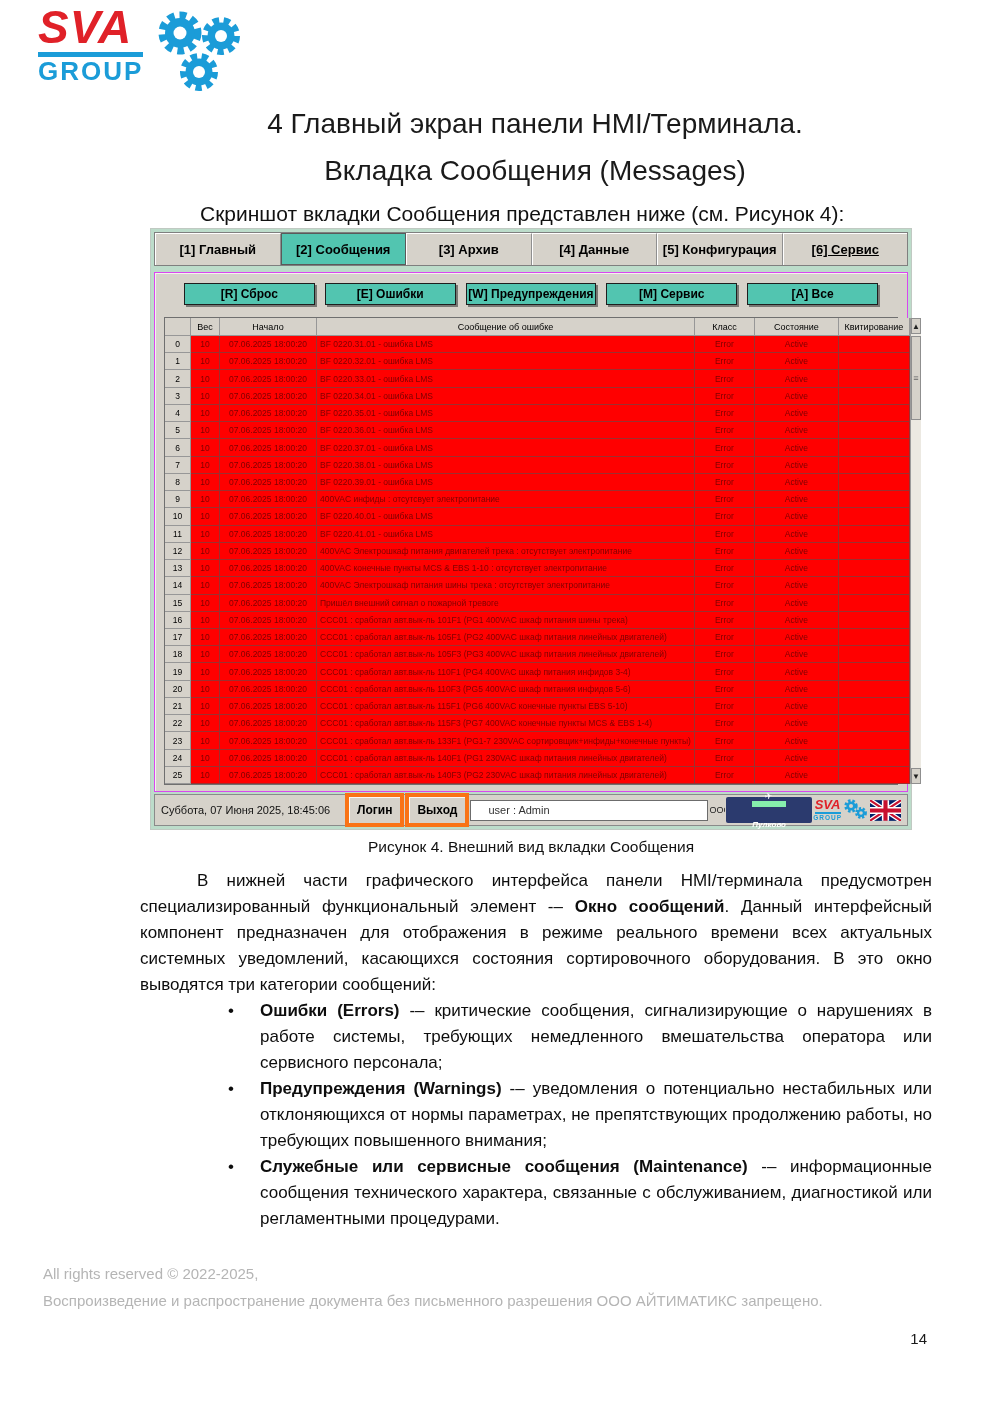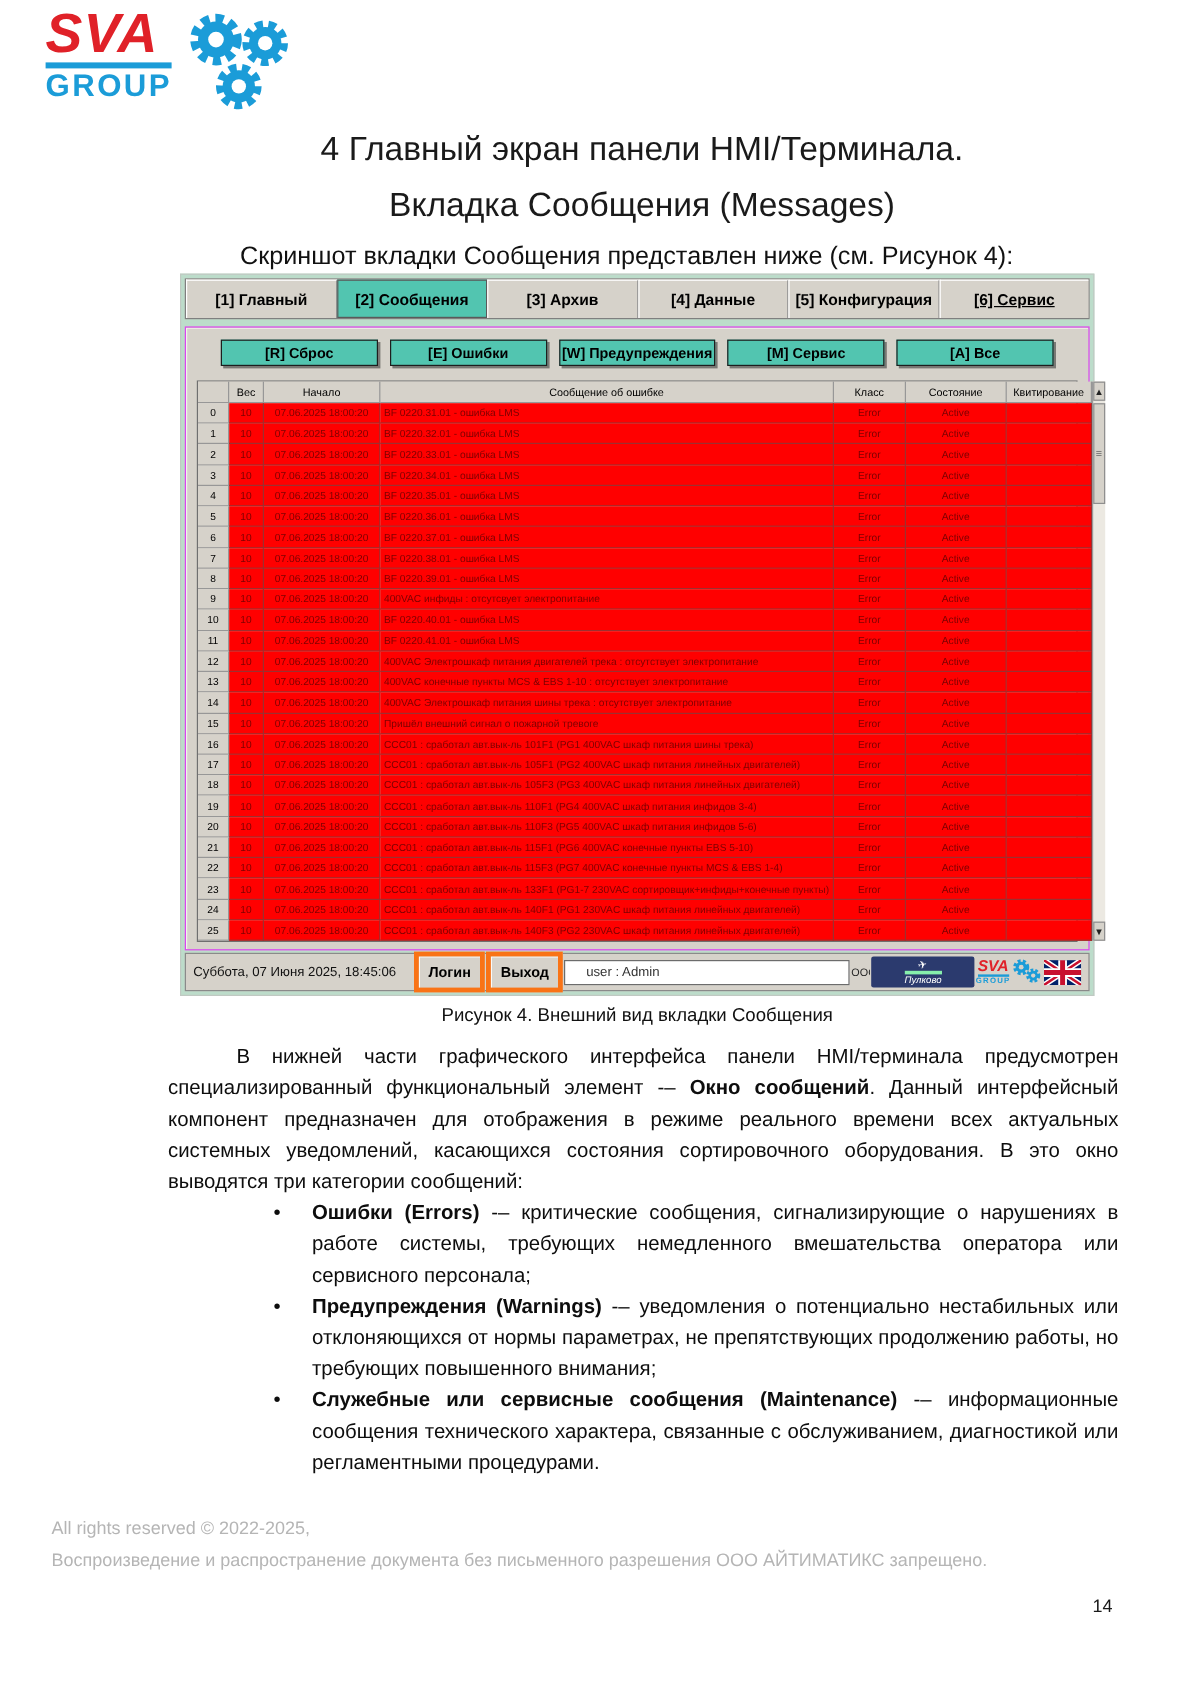--- a/index.html
+++ b/index.html
@@ -70,21 +70,21 @@
                 box-shadow:inset 1px 1px 0 #fbfaf7; font-size:12px; font-weight:bold; color:#000;
                 display:flex; align-items:center; flex:none; }
   .sb-user { width:238px; height:21px; background:#fff; border:1px solid #6c6c6c;
              font-size:11px; color:#333; display:flex; align-items:center; padding:0 17px; flex:none; }
   .sb-copy { flex:1; font-size:9px; color:#222; text-align:right; padding-right:4px;
              white-space:nowrap; overflow:hidden; }
   .logo-pulkovo { width:86px; height:26px; background:#2b3a6e; border-radius:2px; flex:none;
                   display:flex; flex-direction:column; align-items:center; justify-content:center;
                   color:#fff; line-height:1; }
   .pulkovo-plane { font-size:9px; transform:rotate(-12deg); }
-  .pulkovo-name { font-size:8px; font-weight:normal; font-style:italic; border-top:3px solid #86efac; padding-top:1px; }
+  .pulkovo-name { font-size:8px; font-weight:bold; font-style:italic; border-top:6px solid #86efac; padding-top:14px; }
   .logo-sva-mini { flex:none; display:flex; flex-direction:column; align-items:center; line-height:1; }
   .sva-mini-top { color:#e02128; font-size:13px; font-weight:bold; font-style:italic; }
   .sva-mini-rule { width:26px; height:2px; background:#1b9cd8; margin:1px 0; }
   .sva-mini-group { color:#1b9cd8; font-size:6.5px; font-weight:bold; letter-spacing:1px; }
   .gears-mini { flex:none; }
   .flag-uk { flex:none; }
 
   .figure-caption { position:absolute; top:838px; left:150px; width:762px; text-align:center;
                     font-size:15.5px; color:#111; }
 

